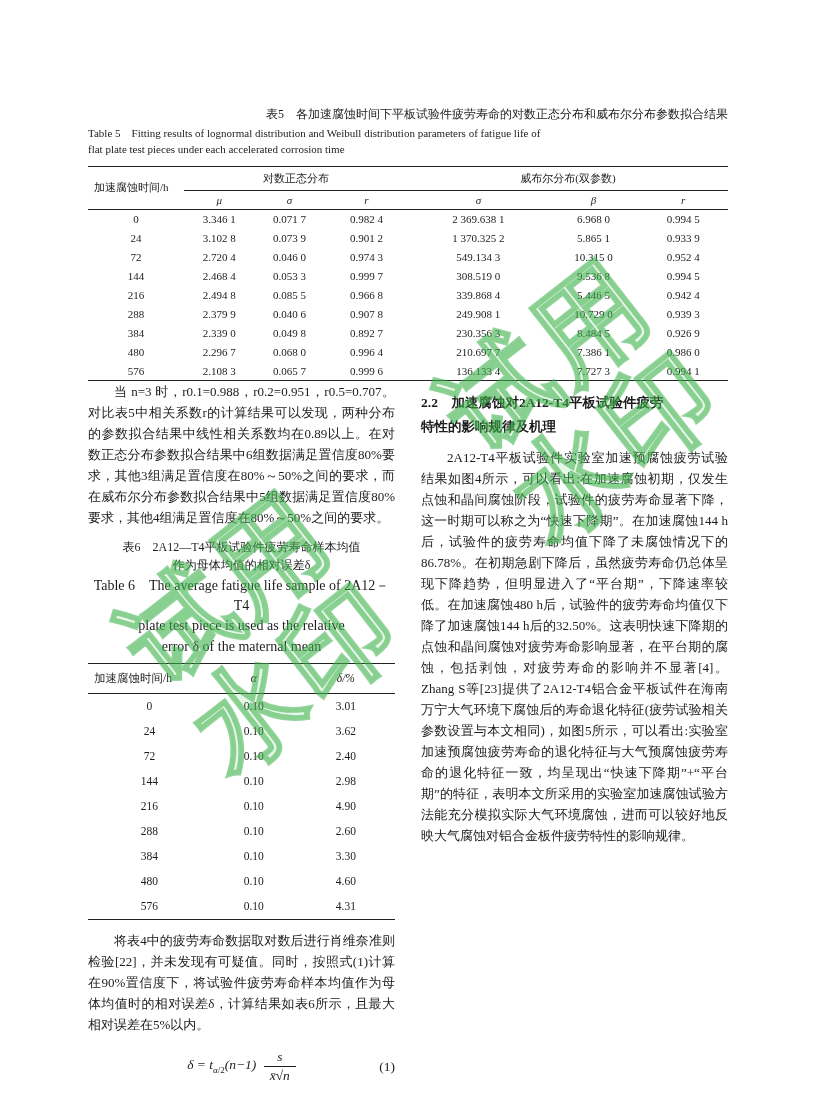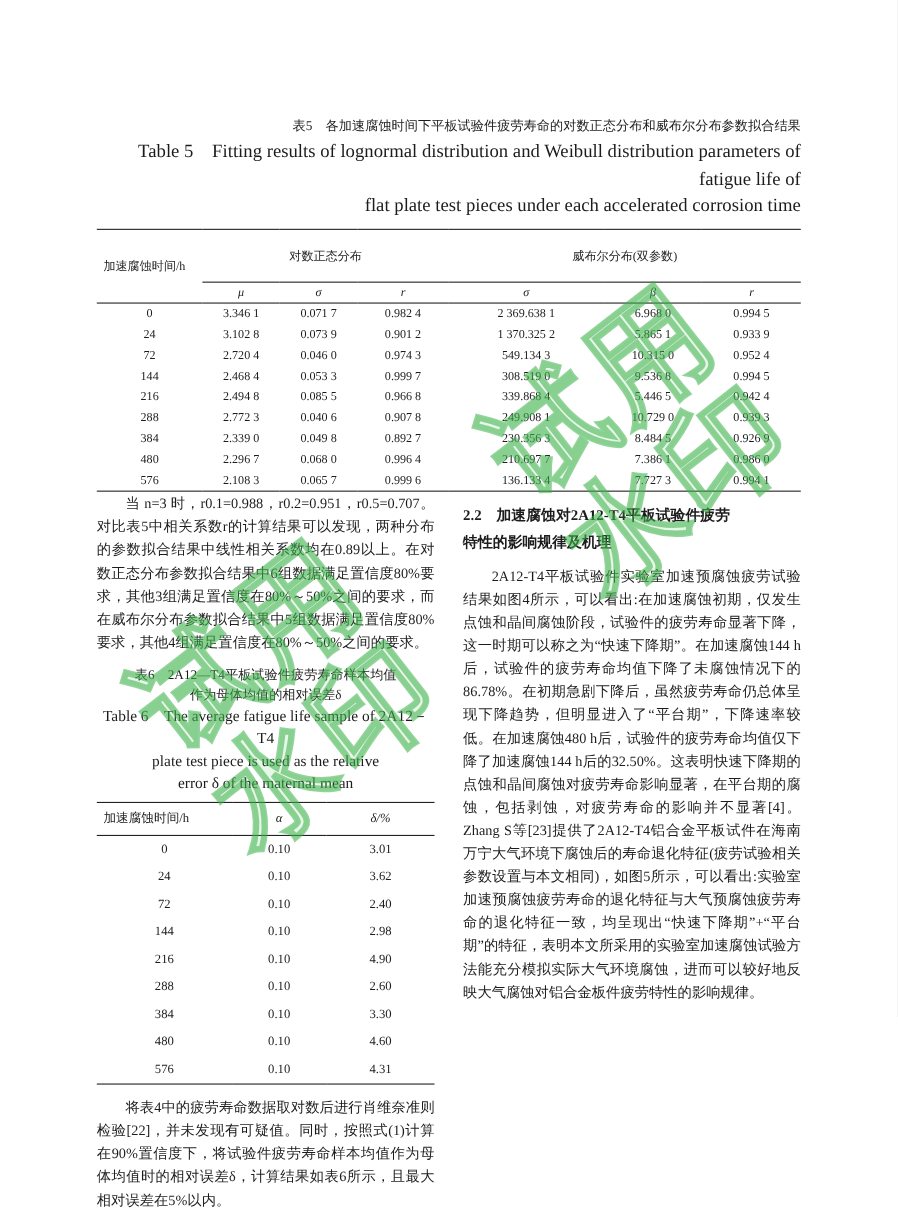--- a/index.html
+++ b/index.html
@@ -10,27 +10,27 @@
     background:#ffffff; color:#1c1c1c; overflow:hidden;
   }
   .content { position:absolute; left:88px; top:86px; width:640px; }
 
   
   .running-head { position:relative; font-size:11.5px; text-align:center; color:#222; height:18px; }
   .running-head .pageno { position:absolute; right:0; top:0; }
 
   
   .cap-zh { margin-top:20px; text-align:right; font-size:12px; font-weight:400; }
-  .cap-en { text-align:right; font-size:17px; margin-top:3px; line-height:1.45; }
+  .cap-en { text-align:left; font-size:11px; margin-top:3px; line-height:1.45; }
 
   
   table { width:100%; border-collapse:collapse; }
   .tbl5 { margin-top:8px; border-top:1.6px solid #222; border-bottom:1.6px solid #222; font-size:11px; }
   .tbl5 th, .tbl5 td { text-align:center; font-weight:400; padding:3px 2px; }
-  .tbl5 th.group { border-bottom:1px solid #222; padding:16px 2px; }
+  .tbl5 th.group { border-bottom:1px solid #222; padding:4px 2px; }
   .tbl5 thead tr.subrow th { border-bottom:1px solid #222; padding:3px 2px; }
   .tbl5 th.timecol { border-bottom:1px solid #222; text-align:left; padding-left:6px; vertical-align:middle; }
   .tbl5 tbody td { height:19px; }
   .it { font-style:italic; }
 
   
   .columns { display:flex; gap:26px; }
   .col { width:307px; font-size:13px; line-height:21px; text-align:justify; }
   .indent { text-indent:2em; }
   p { margin:0; }
@@ -158,21 +158,21 @@
             <td>216</td>
             <td>2.494 8</td>
             <td>0.085 5</td>
             <td>0.966 8</td>
             <td>339.868 4</td>
             <td>5.446 5</td>
             <td>0.942 4</td>
           </tr>
           <tr>
             <td>288</td>
-            <td>2.772 3</td>
+            <td>2.379 9</td>
             <td>0.040 6</td>
             <td>0.907 8</td>
             <td>249.908 1</td>
             <td>10.729 0</td>
             <td>0.939 3</td>
           </tr>
           <tr>
             <td>384</td>
             <td>2.339 0</td>
             <td>0.049 8</td>

